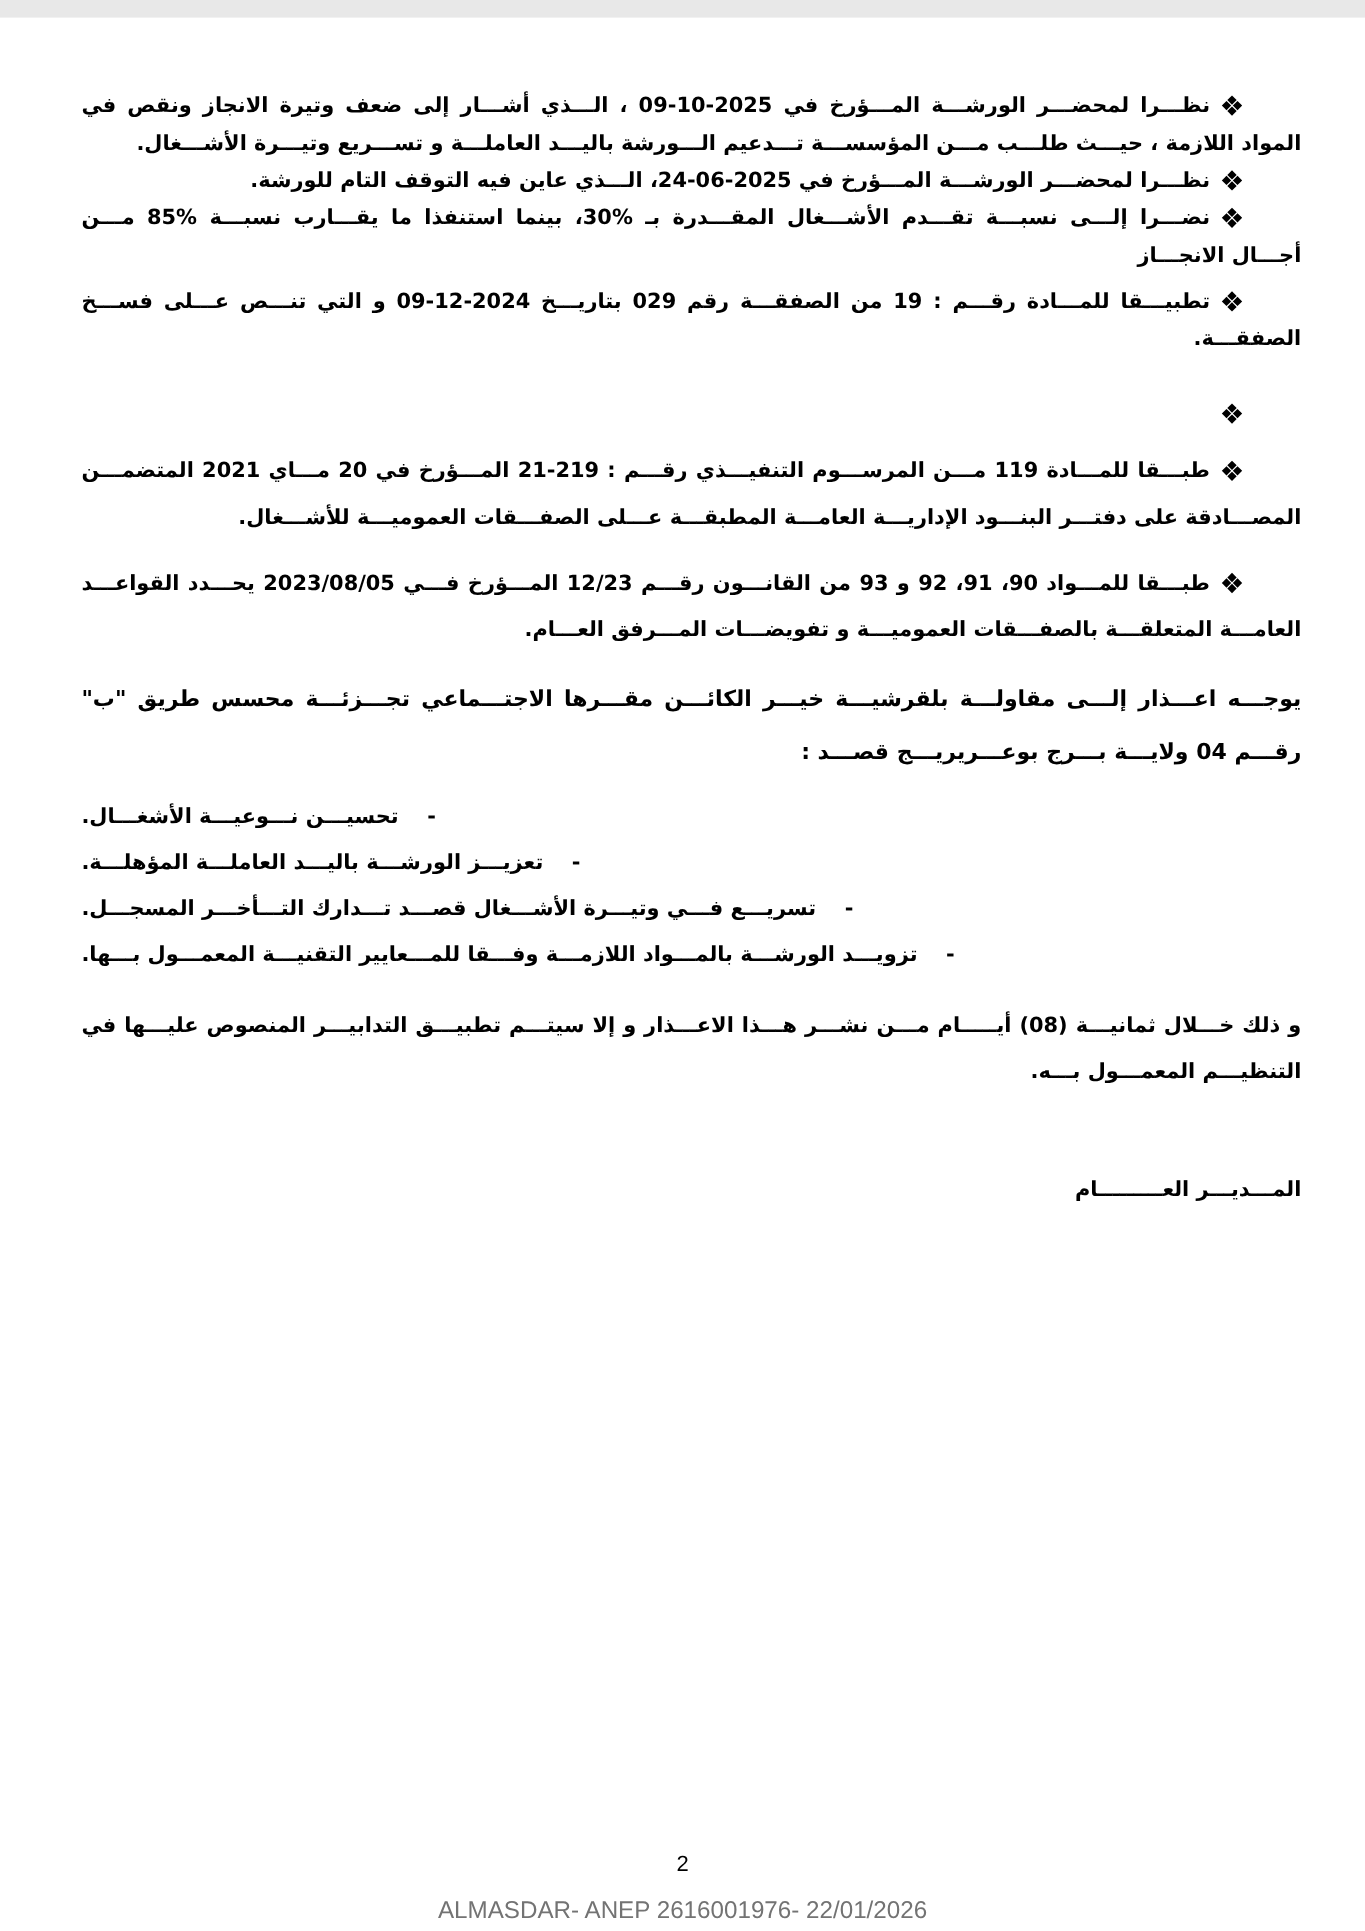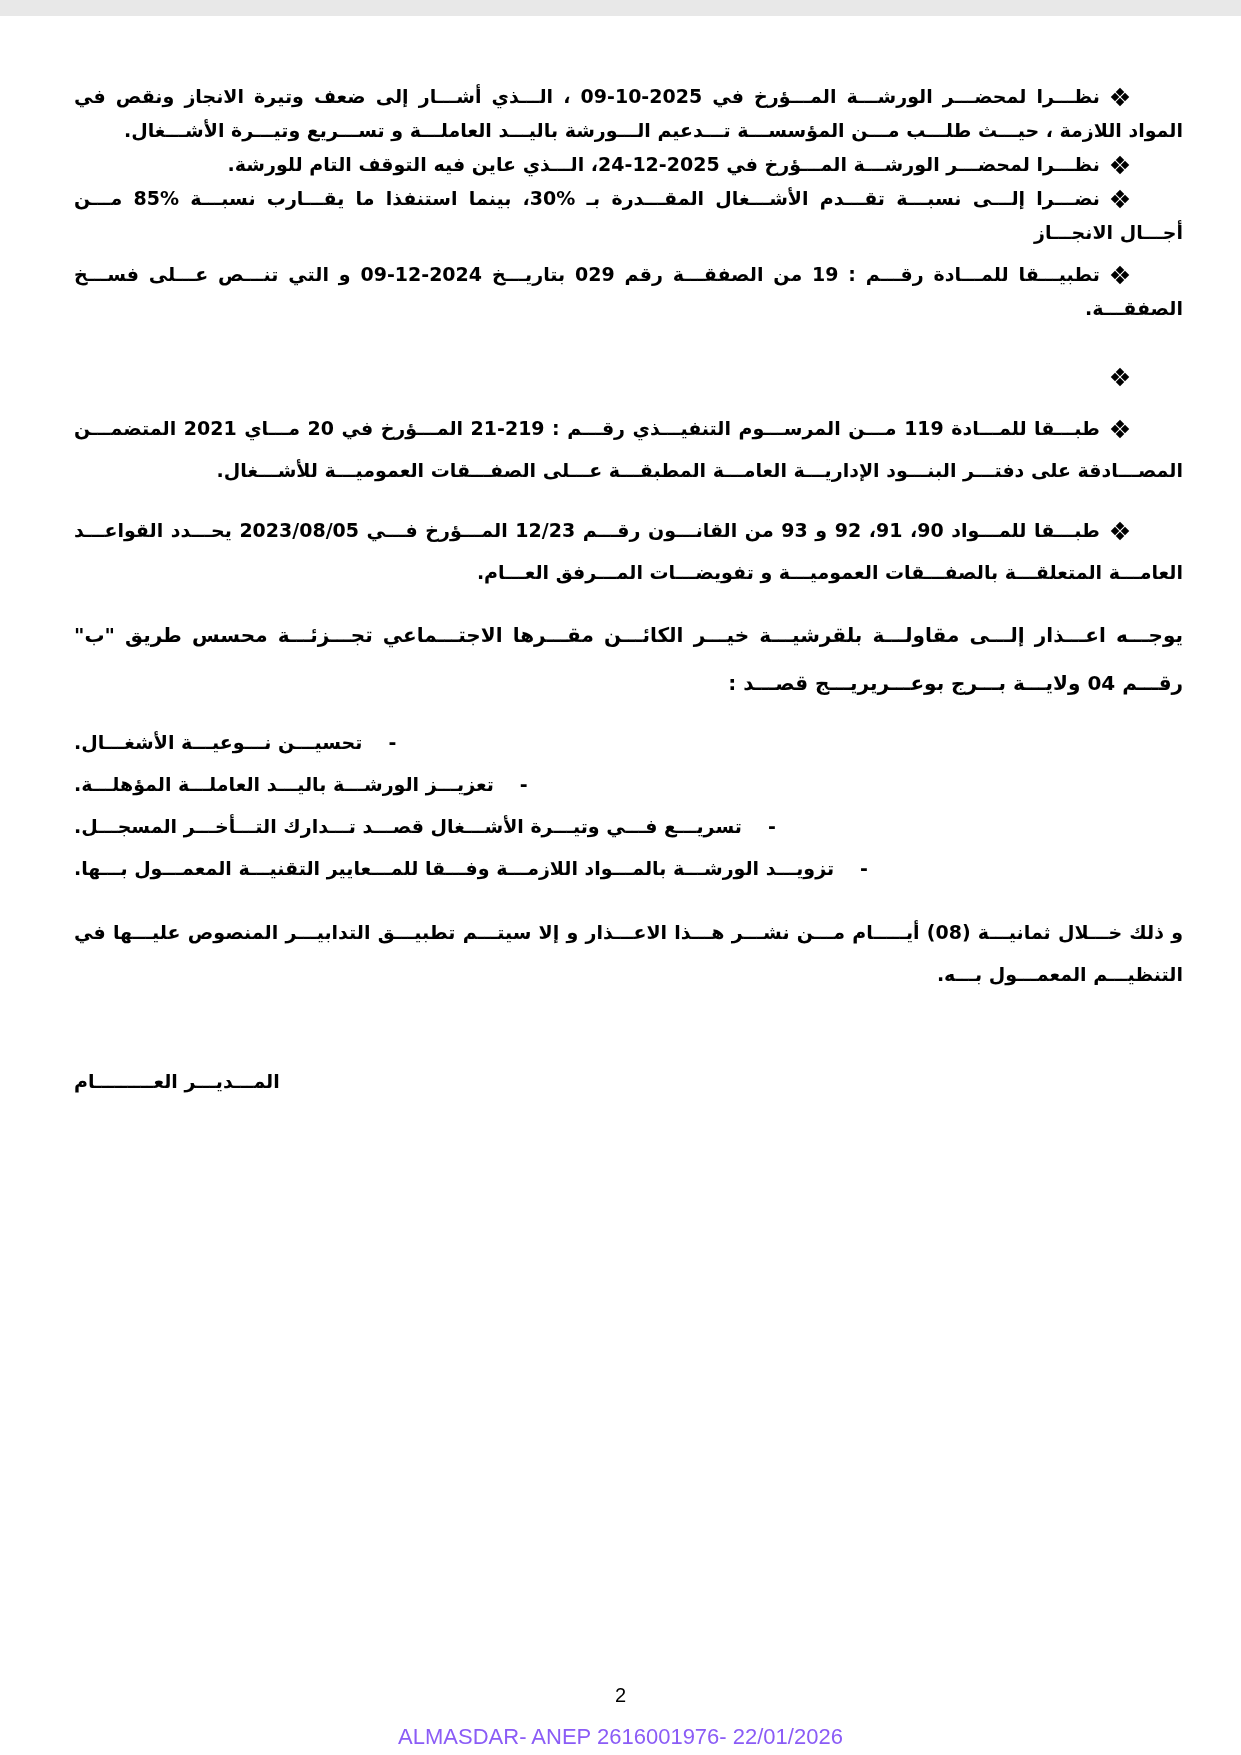--- a/index.html
+++ b/index.html
@@ -49,48 +49,48 @@
   }
   .demand-item .dash{display:inline-block;margin-left:26px;}
   .deadline-paragraph{
     margin-top:22px;
     font-size:19px;
     line-height:42px;
     text-align:justify;
   }
   .signature{
     margin-top:75px;
-    text-align:left;
+    text-align:right;
     font-size:19px;
   }
   .page-number{
     position:absolute;top:1668px;left:0;width:100%;
     text-align:center;
     font-family:"Liberation Sans",sans-serif;
     font-size:20px;color:#000;
   }
   .imprint{
     position:absolute;top:1708px;left:0;width:100%;
     text-align:center;direction:ltr;
     font-family:"Liberation Sans",sans-serif;
-    font-size:22px;color:#8b5cf6;
+    font-size:22px;color:#737373;
   }
 </style>
 </head>
 <body>
 
 <div class="page">
   <div class="content">
 
     <div class="bullet-item b1">
       <span class="qbullet"><i class="dt"></i><i class="dl"></i><i class="dr"></i><i class="db"></i></span><span>نظـــرا لمحضـــر الورشـــة المـــؤرخ في 2025-10-09 ، الـــذي أشـــار إلى ضعف وتيرة الانجاز ونقص في المواد اللازمة ، حيـــث طلـــب مـــن المؤسســـة تـــدعيم الـــورشة باليـــد العاملـــة و تســـريع وتيـــرة الأشـــغال.</span>
     </div>
 
     <div class="bullet-item b2">
-      <span class="qbullet"><i class="dt"></i><i class="dl"></i><i class="dr"></i><i class="db"></i></span><span>نظـــرا لمحضـــر الورشـــة المـــؤرخ في 2025-12-24، الـــذي عاين فيه التوقف التام للورشة.</span>
+      <span class="qbullet"><i class="dt"></i><i class="dl"></i><i class="dr"></i><i class="db"></i></span><span>نظـــرا لمحضـــر الورشـــة المـــؤرخ في 2025-06-24، الـــذي عاين فيه التوقف التام للورشة.</span>
     </div>
 
     <div class="bullet-item b3">
       <span class="qbullet"><i class="dt"></i><i class="dl"></i><i class="dr"></i><i class="db"></i></span><span>نضـــرا إلـــى نسبـــة تقـــدم الأشـــغال المقـــدرة بـ %30، بينما استنفذا ما يقـــارب نسبـــة %85 مـــن أجـــال الانجـــاز</span>
     </div>
 
     <div class="bullet-item b4">
       <span class="qbullet"><i class="dt"></i><i class="dl"></i><i class="dr"></i><i class="db"></i></span><span>تطبيـــقا للمـــادة رقـــم : 19 من الصفقـــة رقم 029 بتاريـــخ 2024-12-09 و التي تنـــص عـــلى فســـخ الصفقـــة.</span>
     </div>
 

